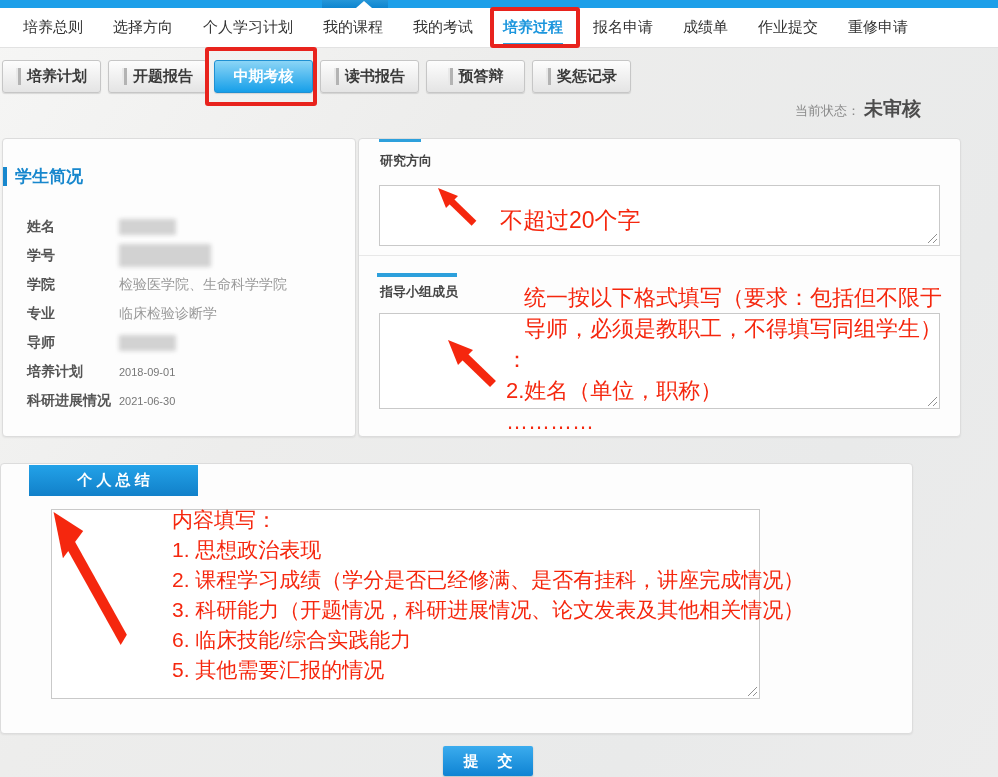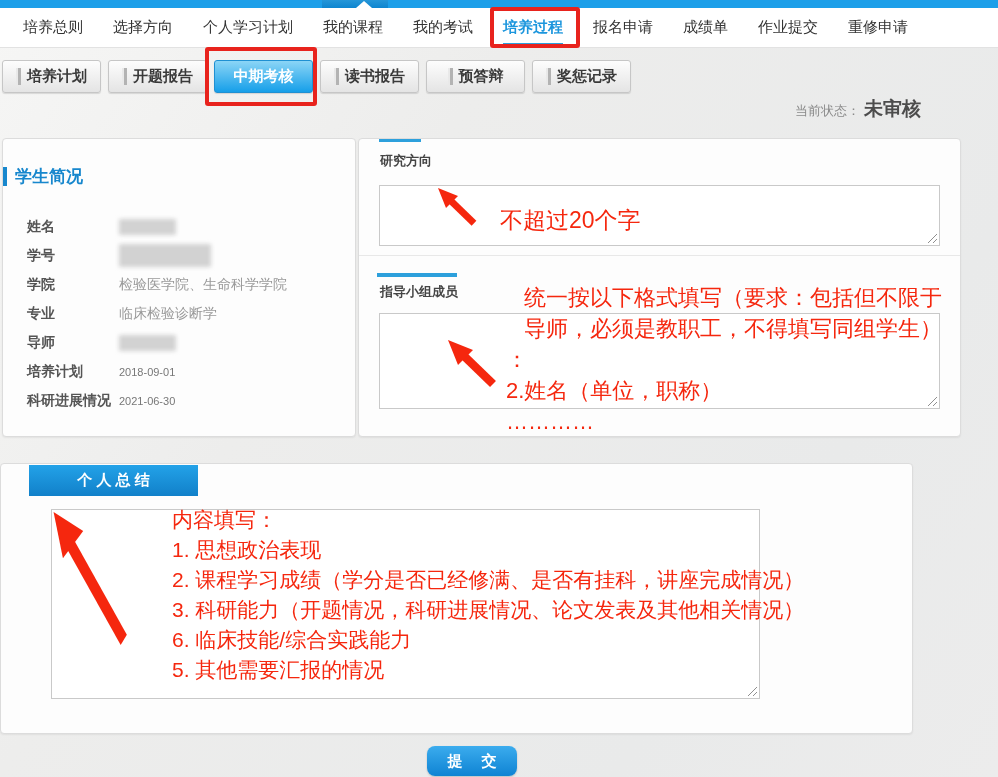--- a/index.html
+++ b/index.html
@@ -76,23 +76,23 @@
   .ta3{left:50px;top:45px;width:709px;height:190px;}
   .ta-wrap textarea{position:absolute;left:0;top:0;width:100%;height:100%;border:none;outline:none;
        resize:none;background:transparent;box-sizing:border-box;font-family:inherit;}
   .rz{position:absolute;right:1px;bottom:1px;width:11px;height:11px;cursor:nwse-resize;}
   .rz line{stroke:#8f8f8f;stroke-width:1;}
 
   
   .summary-header{position:absolute;left:28px;top:1px;width:169px;height:31px;
        background:linear-gradient(180deg,#23a2e8,#1180c9);display:flex;align-items:center;justify-content:center;
        color:#fff;font-size:15px;font-weight:bold;white-space:pre;cursor:pointer;}
-  .submit-btn{position:absolute;left:427px;top:746px;width:90px;height:30px;border:none;
+  .submit-btn{position:absolute;left:443px;top:746px;width:90px;height:30px;border:none;
        background:linear-gradient(180deg,#3bacee,#0f83d3);color:#fff;font-size:15px;font-weight:bold;
-       white-space:pre;border-radius:8px;cursor:pointer;font-family:inherit;box-shadow:0 1px 2px rgba(0,0,0,.2);}
+       white-space:pre;border-radius:2px;cursor:pointer;font-family:inherit;box-shadow:0 1px 2px rgba(0,0,0,.2);}
 
   
   .anno{position:absolute;color:#f5270e;z-index:15;pointer-events:none;}
   .note1{left:500px;top:205px;font-size:23px;}
   .note2{left:506px;top:282px;font-size:22px;line-height:31px;}
   .note2 .ind{padding-left:18px;}
   .note3{left:172px;top:505px;font-size:21px;line-height:30px;}
   .arrow{position:absolute;z-index:15;pointer-events:none;}
   .a1{left:438px;top:188px;width:40px;height:40px;}
   .a2{left:448px;top:340px;width:50px;height:50px;}

